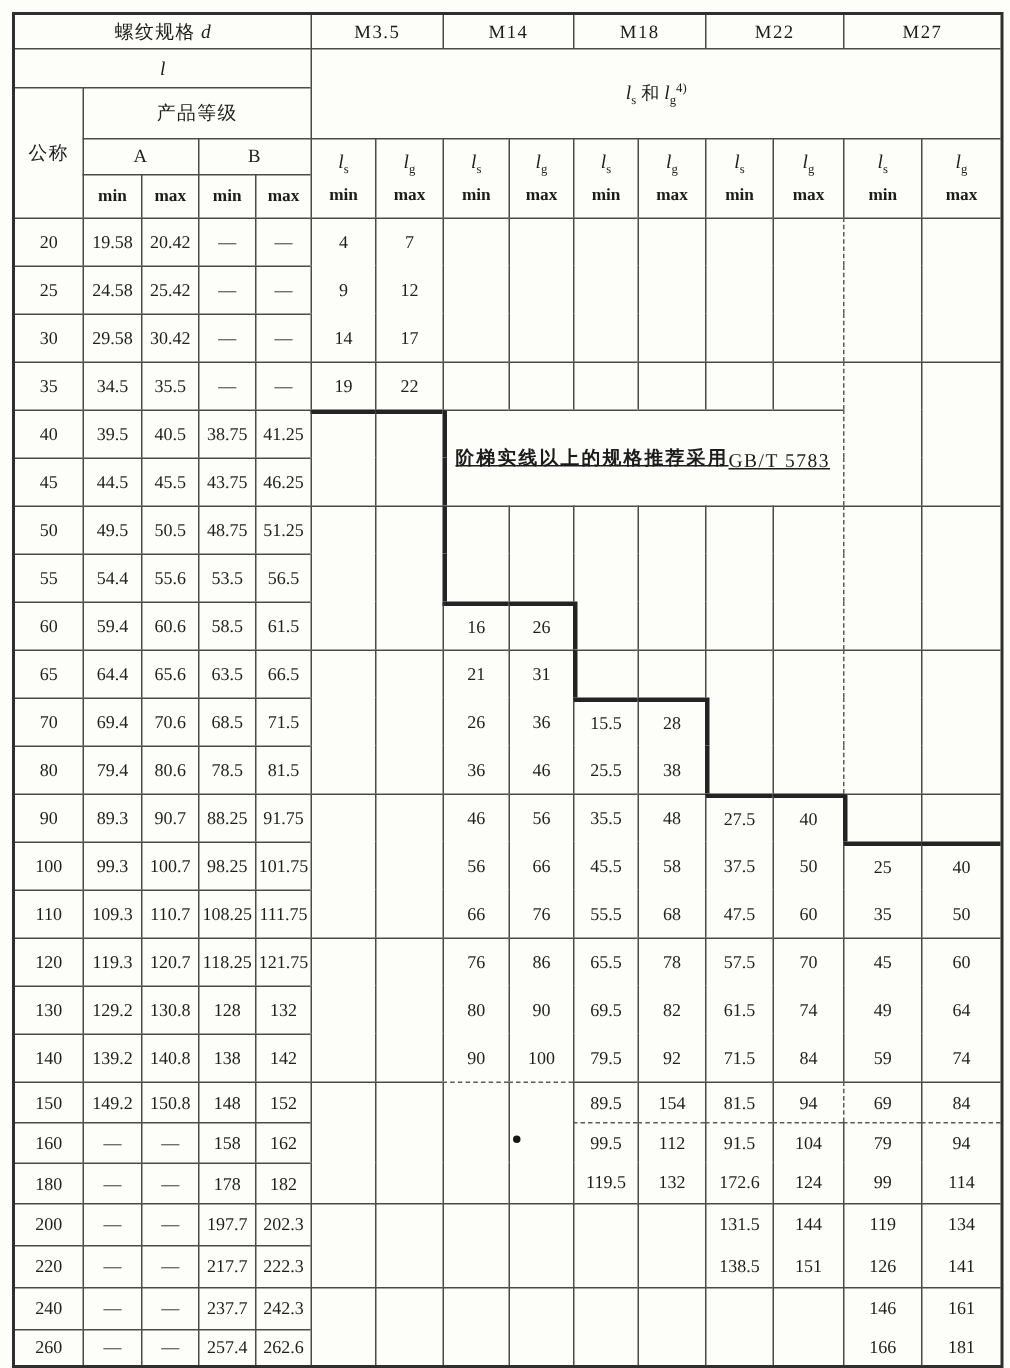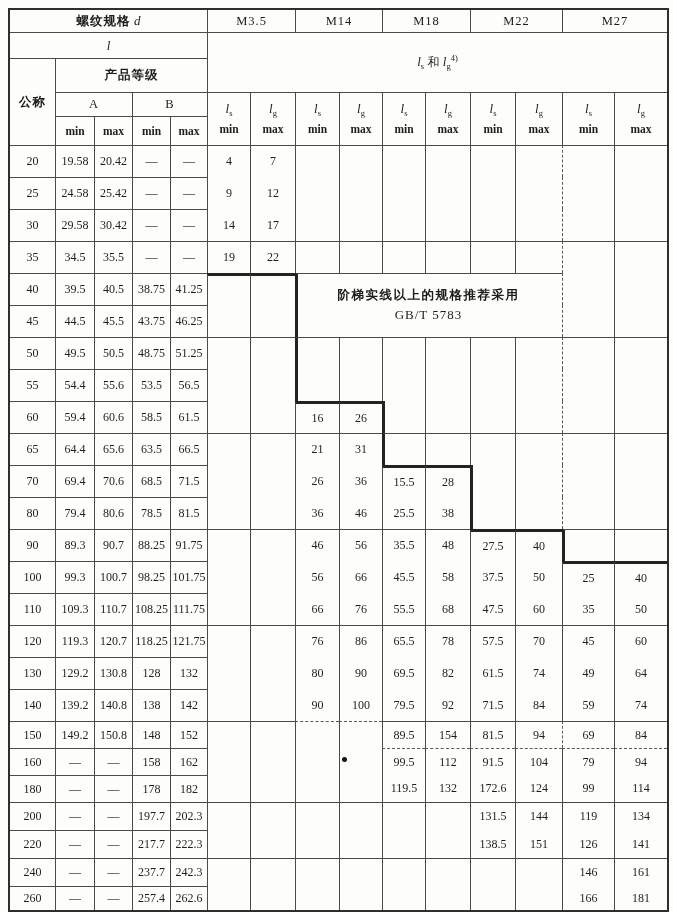--- a/index.html
+++ b/index.html
@@ -21,31 +21,32 @@
   thead th{border-left:1px solid #4a4a4a;border-top:1px solid #4a4a4a;font-size:12px;}
   tr.r1 th{border-top:none;}
   th.x0{border-left:none;}
   
   .bl{border-left:1px solid #4a4a4a;}
   .bl3{border-left:3px solid #232323;}
   .bld{border-left:1px dashed #5a5a5a;}
   .bt{border-top:1px solid #4a4a4a;}
   .bt3{border-top:3px solid #232323;}
   .btd{border-top:1px dashed #5a5a5a;}
-  .cjk{font-weight:bold;font-size:12.5px;letter-spacing:1px;}
+  .cjk{font-weight:normal;font-size:12.5px;letter-spacing:1px;}
   .sym{font-family:"Liberation Serif",serif;font-style:italic;font-size:13px;font-weight:normal;}
   .sym sub,.subs{font-family:"Liberation Serif",serif;font-style:normal;font-size:8.5px;}
   sup.fn{font-family:"Liberation Serif",serif;font-size:8.5px;vertical-align:super;}
   .limit{font-family:"Liberation Serif",serif;font-size:11.5px;font-weight:bold;}
   .sizehead{font-family:"Liberation Serif",serif;font-size:12.5px;letter-spacing:1px;}
   .twoline{line-height:1.55;}
   .note{
     position:absolute;left:287px;top:265px;width:267px;height:64px;
-    display:flex;flex-direction:column;align-items:center;justify-content:center;
+    display:flex;flex-direction:row;align-items:center;justify-content:center;
     pointer-events:none;
+    text-decoration:underline;
   }
   .note .l1{font-size:12.5px;font-weight:bold;letter-spacing:1.5px;}
   .note .l2{font-family:"Liberation Serif",serif;font-size:13px;margin-top:3px;letter-spacing:1px;}
   .dot{
     position:absolute;left:334px;top:749px;width:5px;height:5px;
     border-radius:50%;background:#161616;
   }
 </style>
 </head>
 <body>

